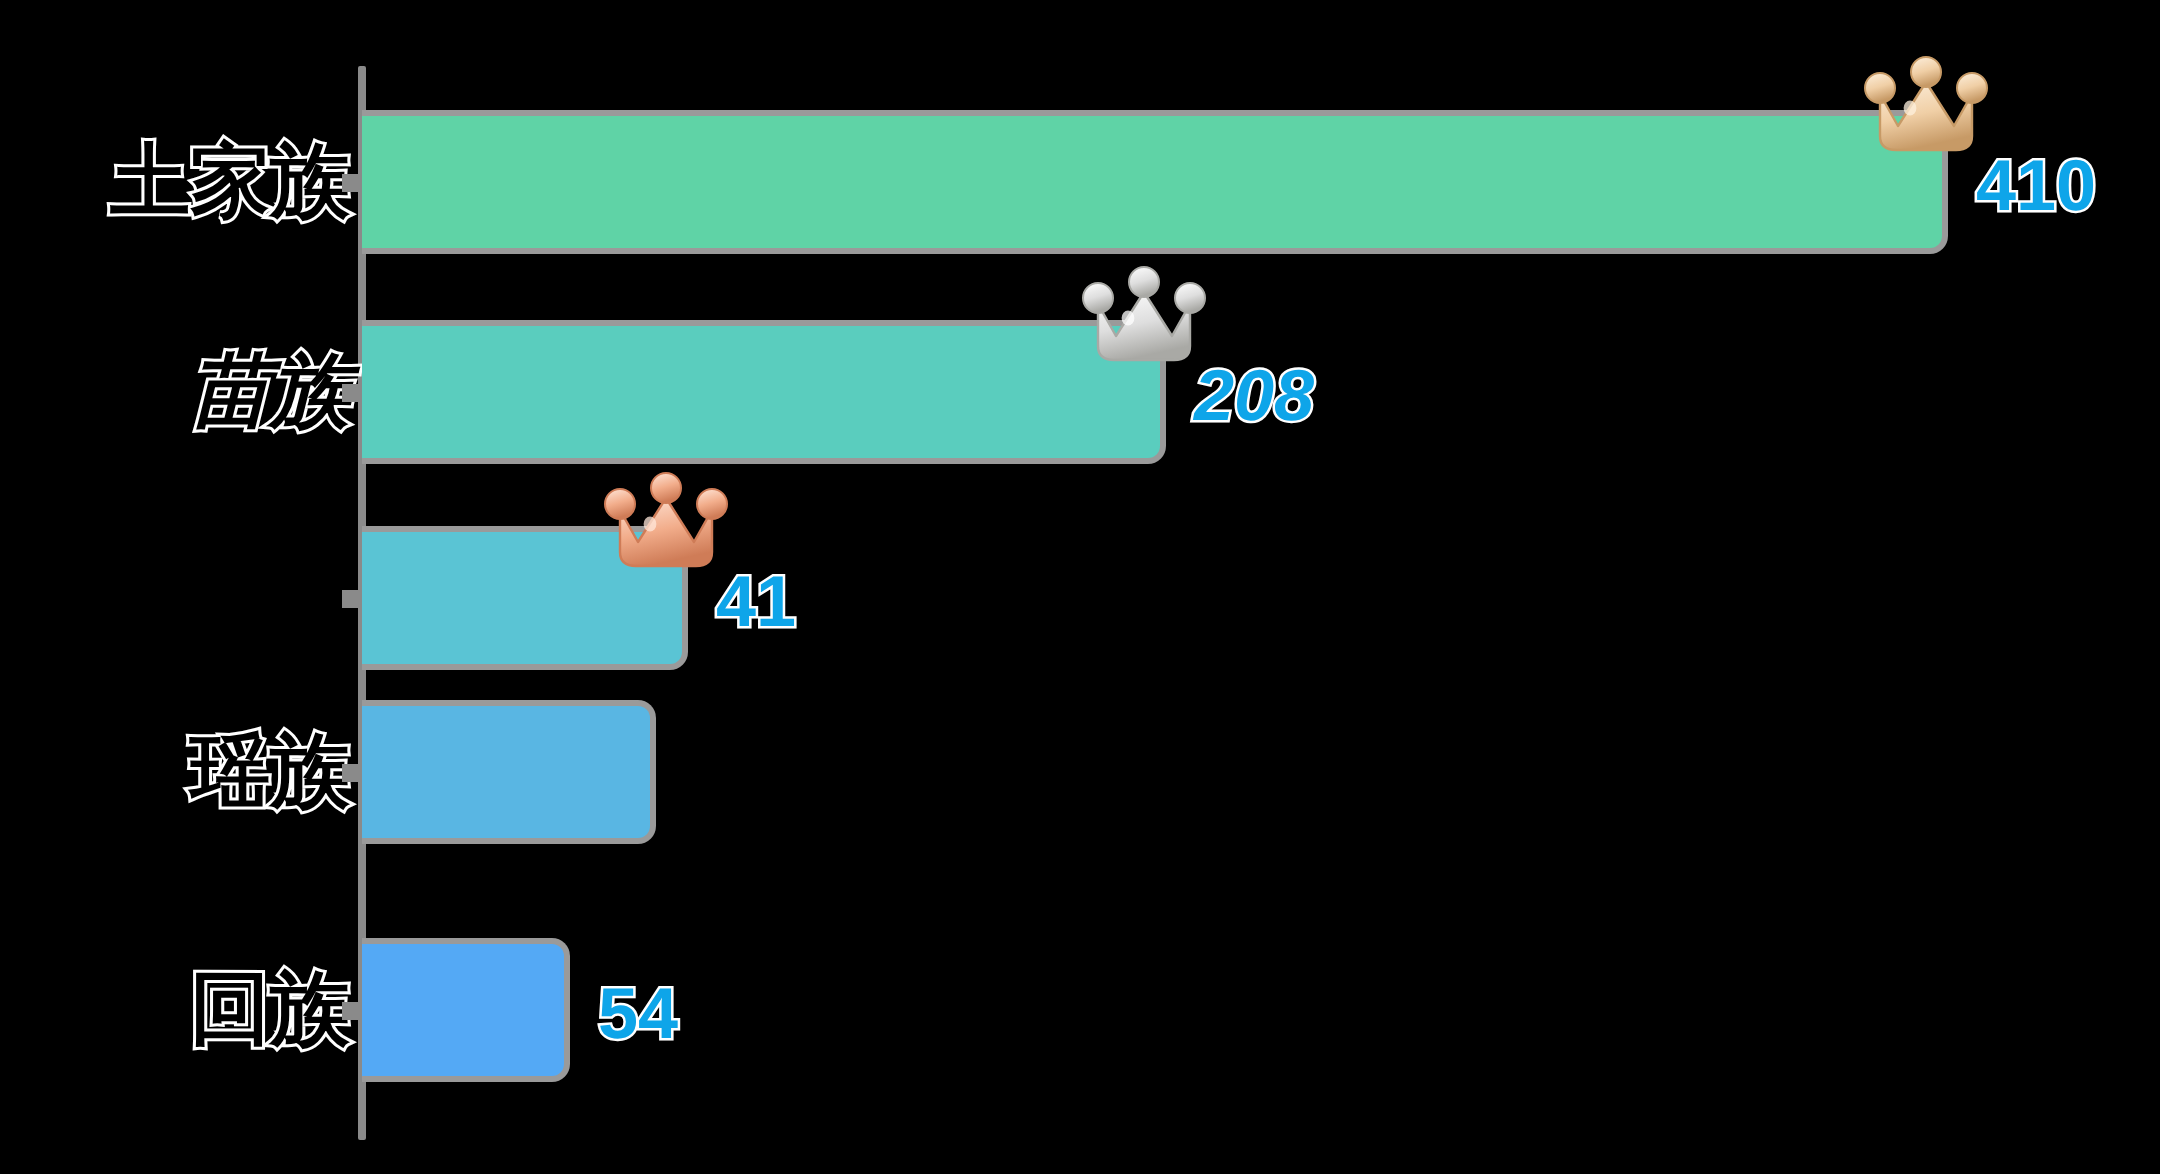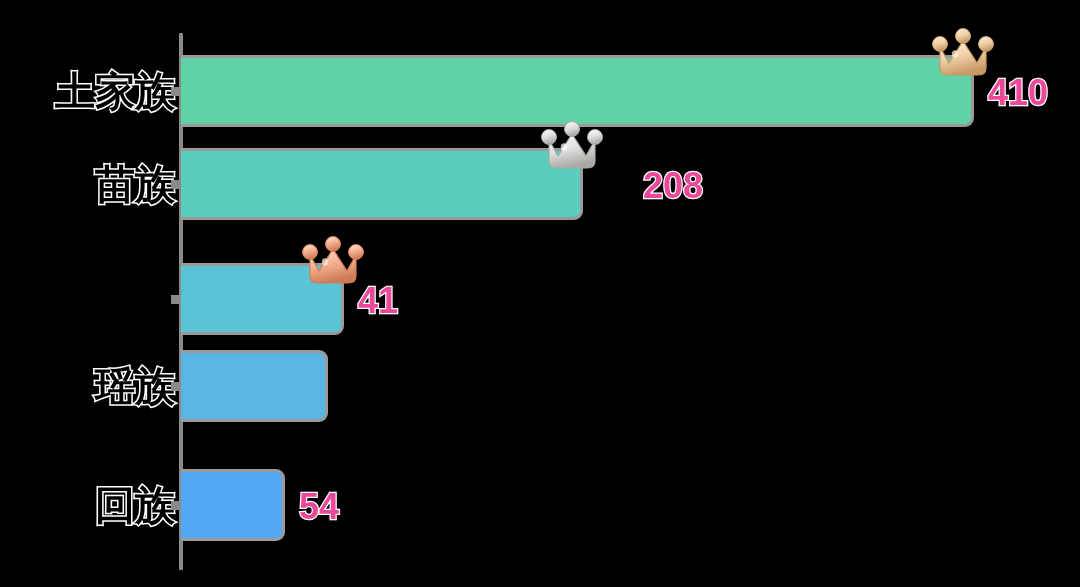--- a/index.html
+++ b/index.html
@@ -73,21 +73,21 @@
   }
 
   .bar-value {
     position: absolute;
     top: 0;
     height: 72px;
     line-height: 76px;
     white-space: nowrap;
     font-size: 36px;
     font-weight: 700;
-    color: #ec4899;
+    color: #0ea5e9;
     -webkit-text-stroke: 2.5px #ffffff;
     paint-order: stroke fill;
   }
 
   
   .crown {
     position: absolute;
     width: 66px;
     height: 54px;
     pointer-events: none;
@@ -117,25 +117,25 @@
               </linearGradient>
             </defs>
             <path d="M10 20 L19 36 L33 14 L47 36 L56 20 L56 41 Q56 48 48 48 L18 48 Q10 48 10 41 Z" fill="url(#ggold)" stroke="#c79a66" stroke-width="1.2" stroke-linejoin="round"></path>
             <circle cx="10" cy="17" r="7.5" fill="url(#ggold)" stroke="#c79a66" stroke-width="1"></circle>
             <circle cx="33" cy="9" r="7.5" fill="url(#ggold)" stroke="#c79a66" stroke-width="1"></circle>
             <circle cx="56" cy="17" r="7.5" fill="url(#ggold)" stroke="#c79a66" stroke-width="1"></circle>
             <ellipse cx="25" cy="27" rx="3.2" ry="3.8" fill="#fdf0de" opacity="0.75"></ellipse>
           </svg>
         </div>
       </div>
-      <div class="bar-row" style="top: 148px;">
+      <div class="bar-row" style="top: 160px; font-style: italic;">
         <div class="cat-label" style="right: 905px;">苗族</div>
         <div class="axis-tick" style="top: 31.5px;"></div>
         <div class="bar" title="苗族 208" style="left: 181px; width: 402px; background: rgb(90, 205, 190);"></div>
-        <div class="bar-value" style="left: 597px; margin-left: 46px;">208</div>
+        <div class="bar-value" style="left: 597px;">208</div>
         <div class="crown" style="left: 539px; top: -28px;">
           <svg viewBox="0 0 66 54" xmlns="http://www.w3.org/2000/svg">
             <defs>
               <linearGradient id="gsilver" x1="0" y1="0" x2="0.3" y2="1">
                 <stop offset="0%" stop-color="#ffffff"></stop>
                 <stop offset="55%" stop-color="#dedede"></stop>
                 <stop offset="100%" stop-color="#a9a9a5"></stop>
               </linearGradient>
             </defs>
             <path d="M10 20 L19 36 L33 14 L47 36 L56 20 L56 41 Q56 48 48 48 L18 48 Q10 48 10 41 Z" fill="url(#gsilver)" stroke="#a9a9a5" stroke-width="1.2" stroke-linejoin="round"></path>

